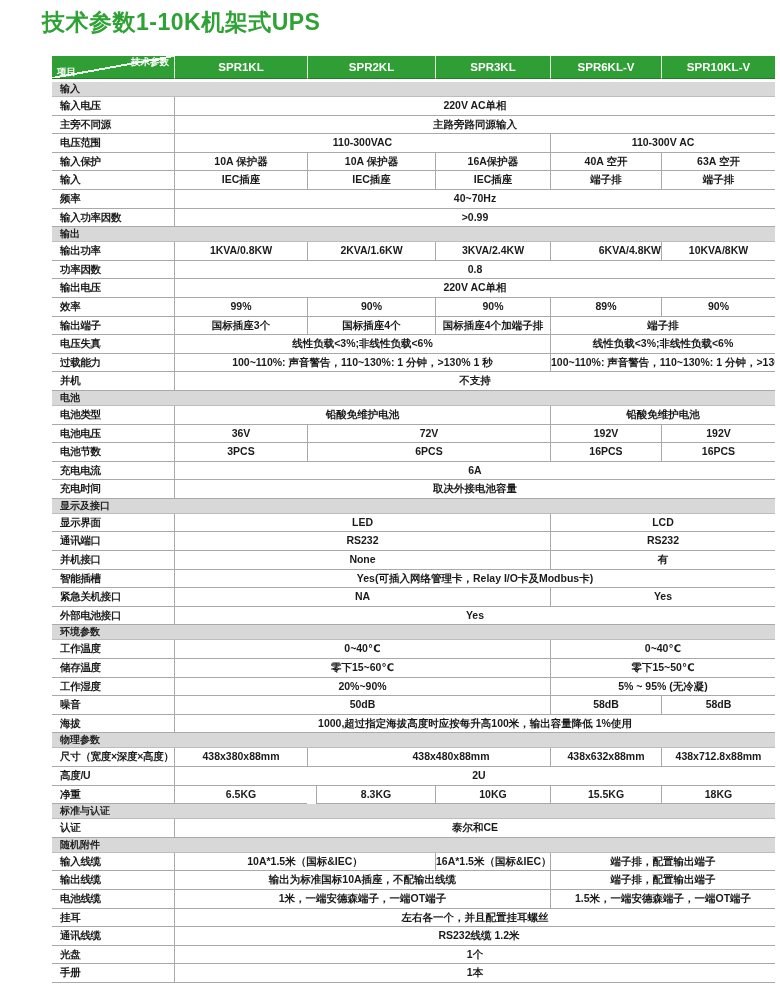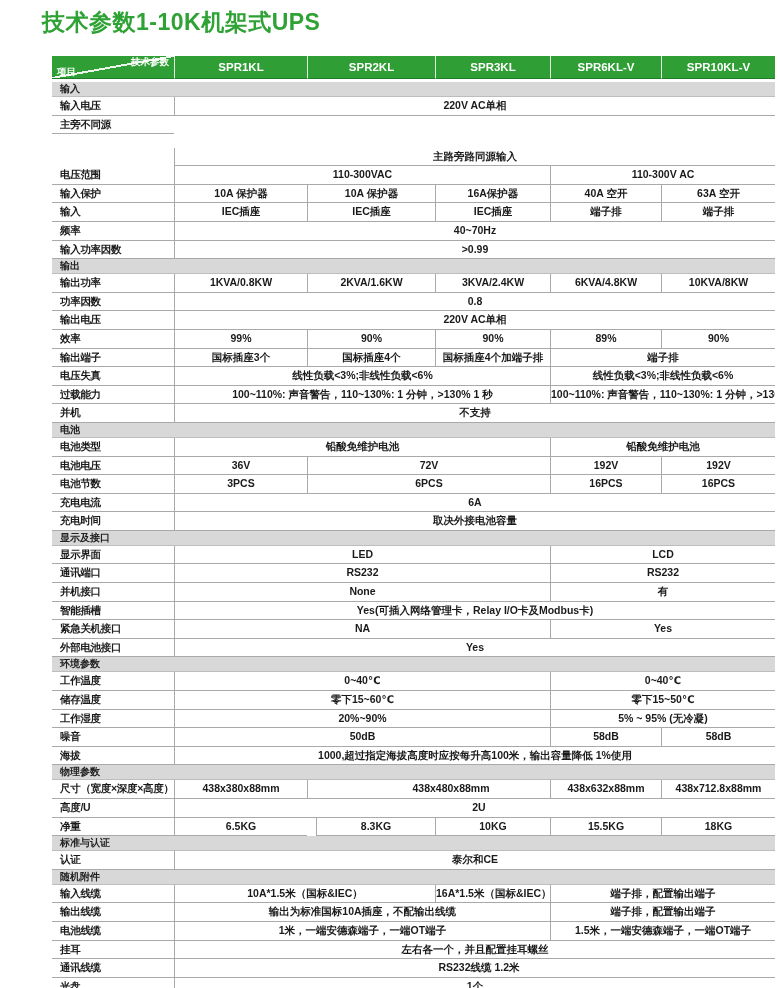--- a/index.html
+++ b/index.html
@@ -72,21 +72,21 @@
       <div class="cell hdr prod">SPR1KL</div>
       <div class="cell hdr prod">SPR2KL</div>
       <div class="cell hdr prod">SPR3KL</div>
       <div class="cell hdr prod">SPR6KL-V</div>
       <div class="cell hdr prod">SPR10KL-V</div>
       <div class="cell gap"></div>
       <div class="cell secbar">输入</div>
       <div class="cell lab">输入电压</div>
       <div class="cell val" style="grid-column: span 5;">220V AC单相</div>
       <div class="cell lab">主旁不同源</div>
-      <div class="cell val" style="grid-column: span 5; margin-top: 32px;">主路旁路同源输入</div>
+      <div class="cell val" style="grid-column: span 5;">主路旁路同源输入</div>
       <div class="cell lab">电压范围</div>
       <div class="cell val" style="grid-column: span 3;">110-300VAC</div>
       <div class="cell val" style="grid-column: span 2;">110-300V AC</div>
       <div class="cell lab">输入保护</div>
       <div class="cell val" style="grid-column: span 1;">10A 保护器</div>
       <div class="cell val" style="grid-column: span 1;">10A 保护器</div>
       <div class="cell val" style="grid-column: span 1;">16A保护器</div>
       <div class="cell val" style="grid-column: span 1;">40A 空开</div>
       <div class="cell val" style="grid-column: span 1;">63A 空开</div>
       <div class="cell lab">输入</div>
@@ -97,21 +97,21 @@
       <div class="cell val" style="grid-column: span 1;">端子排</div>
       <div class="cell lab">频率</div>
       <div class="cell val" style="grid-column: span 5;">40~70Hz</div>
       <div class="cell lab">输入功率因数</div>
       <div class="cell val" style="grid-column: span 5;">&gt;0.99</div>
       <div class="cell secbar">输出</div>
       <div class="cell lab">输出功率</div>
       <div class="cell val" style="grid-column: span 1;">1KVA/0.8KW</div>
       <div class="cell val" style="grid-column: span 1;">2KVA/1.6KW</div>
       <div class="cell val" style="grid-column: span 1;">3KVA/2.4KW</div>
-      <div class="cell val" style="grid-column: span 1;">6KVA/4.8KW</div>
+      <div class="cell val" style="grid-column: span 1; text-align: right;">6KVA/4.8KW</div>
       <div class="cell val" style="grid-column: span 1;">10KVA/8KW</div>
       <div class="cell lab">功率因数</div>
       <div class="cell val" style="grid-column: span 5;">0.8</div>
       <div class="cell lab">输出电压</div>
       <div class="cell val" style="grid-column: span 5;">220V AC单相</div>
       <div class="cell lab">效率</div>
       <div class="cell val" style="grid-column: span 1;">99%</div>
       <div class="cell val" style="grid-column: span 1;">90%</div>
       <div class="cell val" style="grid-column: span 1;">90%</div>
       <div class="cell val" style="grid-column: span 1;">89%</div>

